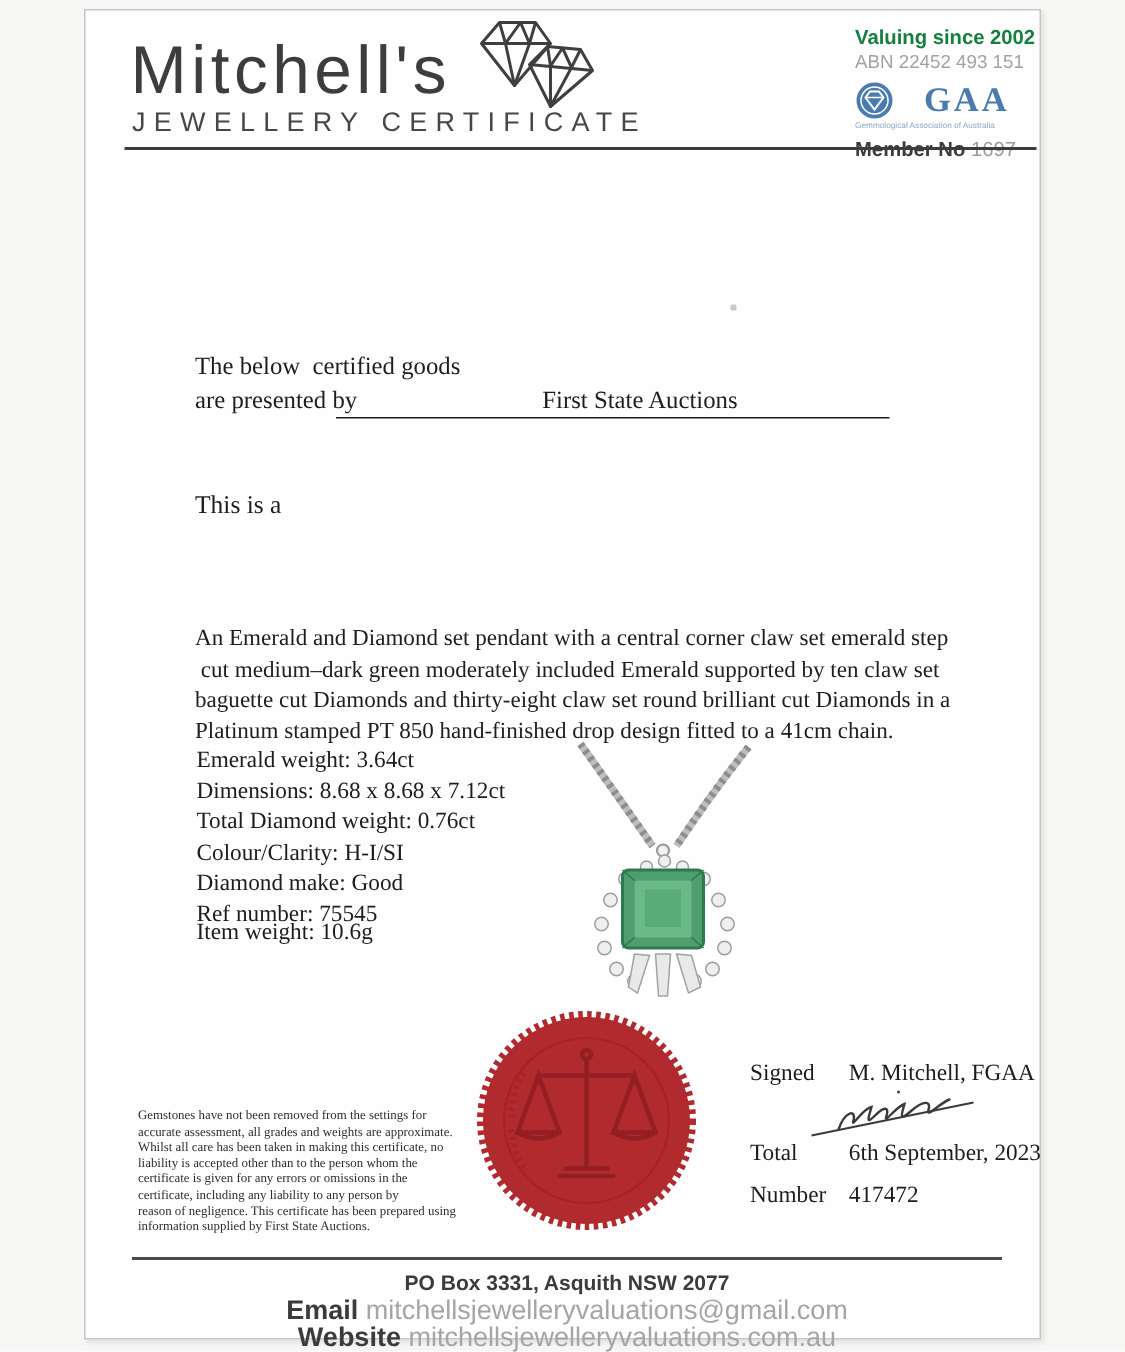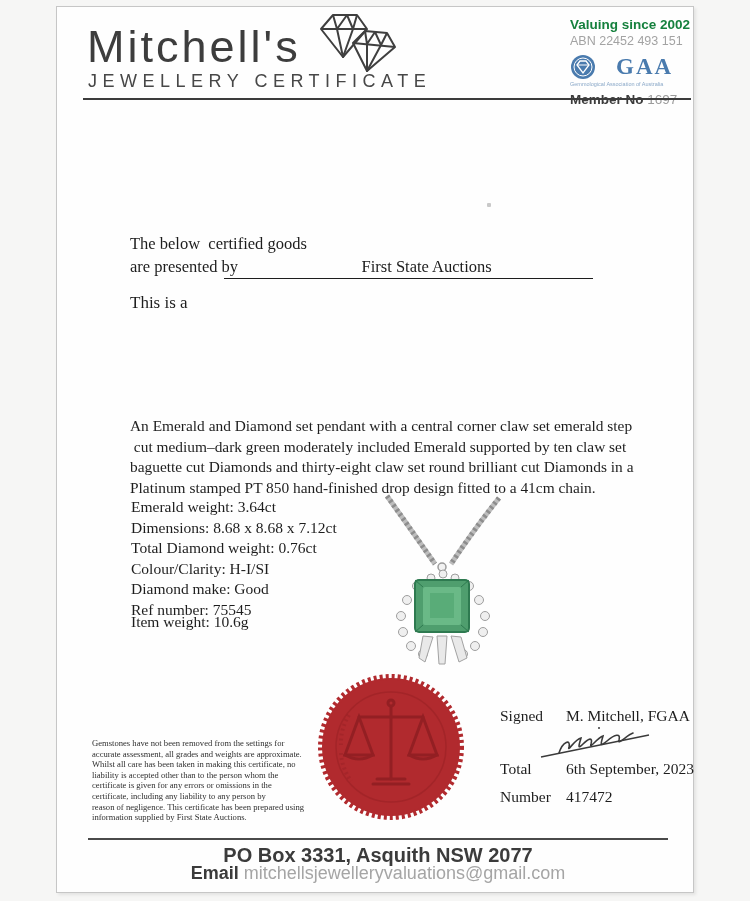--- a/index.html
+++ b/index.html
@@ -38,21 +38,21 @@
   .member span.num{color:#9b9b9b;}
   
   .serif{font-family:"Liberation Serif",serif;color:#1d1d1d;}
   .presented-1{left:73px;top:227px;font-size:16.5px;white-space:pre-wrap;}
   .presented-2{left:73px;top:250px;font-size:16.5px;display:flex;}
   .presenter-line{
     display:inline-block;width:333px;border-bottom:1.5px solid #1d1d1d;
     text-align:center;margin-left:4px;padding-bottom:1px;
     transform:translateX(-18px);padding-left:36px;box-sizing:content-box;
   }
-  .thisisa{left:73px;top:286px;font-size:17px;}
+  .thisisa{left:73px;top:320px;font-size:17px;}
   .cert-title{
     left:175px;top:302px;font-size:17.5px;font-weight:bold;letter-spacing:0.2px;
     border-bottom:2px solid #1d1d1d;padding-bottom:1px;
   }
   .speck{left:430px;top:196px;width:4px;height:4px;background:#c9c9c9;border-radius:1px;}
   .description{left:73px;top:409px;width:520px;font-size:15.4px;line-height:20.5px;white-space:pre-wrap;}
   .specs{left:74px;top:490px;font-size:15.5px;line-height:20.5px;}
   .item-weight{left:74px;top:606px;font-size:15.5px;}
   
   .pendant{left:288px;top:487px;}
@@ -67,21 +67,21 @@
   .row-number{left:443px;top:781px;}
   
   .disclaimer{
     left:35px;top:731px;width:232px;
     font-family:"Liberation Serif",serif;font-size:8.6px;line-height:10.6px;
     color:#2e2e2e;white-space:pre-wrap;
   }
   
   .footer-rule{left:31px;top:831px;width:580px;height:2px;background:#4a4a4a;}
   .footer{left:31px;top:839px;width:580px;text-align:center;line-height:18px;}
-  .f1{font-size:20px;font-weight:bold;color:#3b3b3b;}
+  .f1{font-size:14px;font-weight:bold;color:#3b3b3b;}
   .f2{font-size:18px;color:#a5a5a5;}
   .f2 b{color:#3b3b3b;}
 </style>
 </head>
 <body>
 
 <div class="page">
 
   <div class="abs brand-name">Mitchell's</div>
 
@@ -245,15 +245,19 @@
 reason of negligence. This certificate has been prepared using
 information supplied by First State Auctions.</div>
 
   <div class="abs footer-rule"></div>
   <div class="abs footer">
     <div class="f1">PO Box 3331, Asquith NSW 2077</div>
     <div class="f2">
       <b>Email</b>
       <span>mitchellsjewelleryvaluations@gmail.com</span>
     </div>
+    <div class="f2">
+      <b>Website</b>
+      <span>mitchellsjewelleryvaluations.com.au</span>
+    </div>
   </div>
 
 </div>
 
 </body></html>

